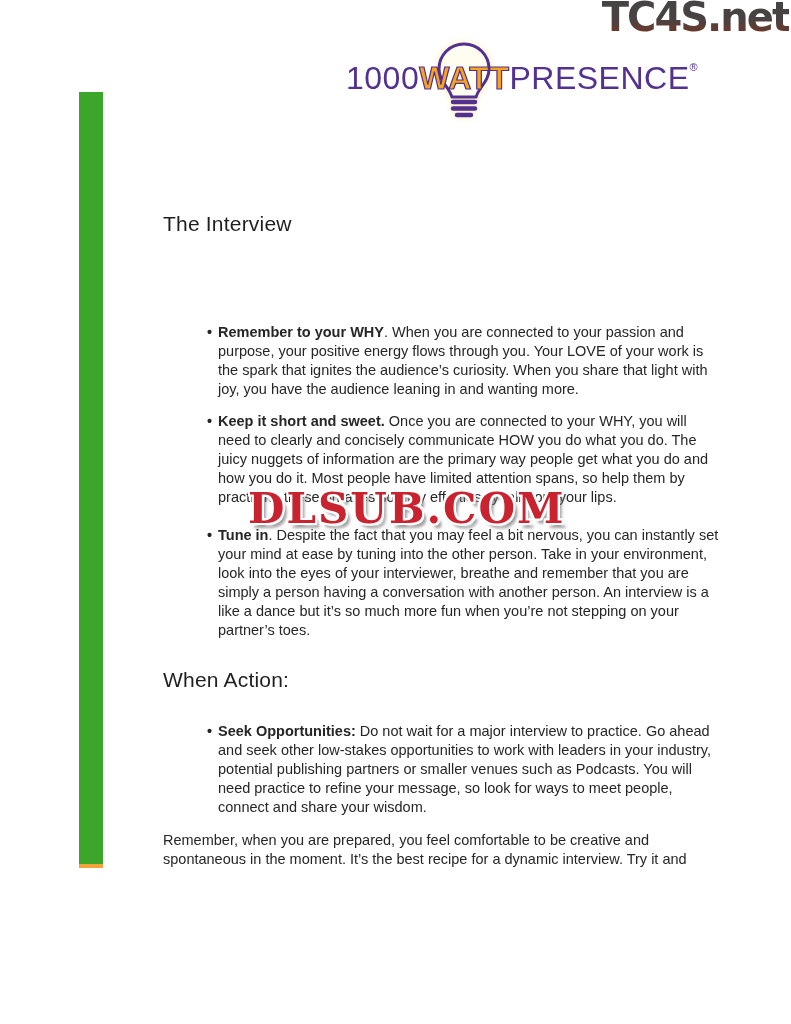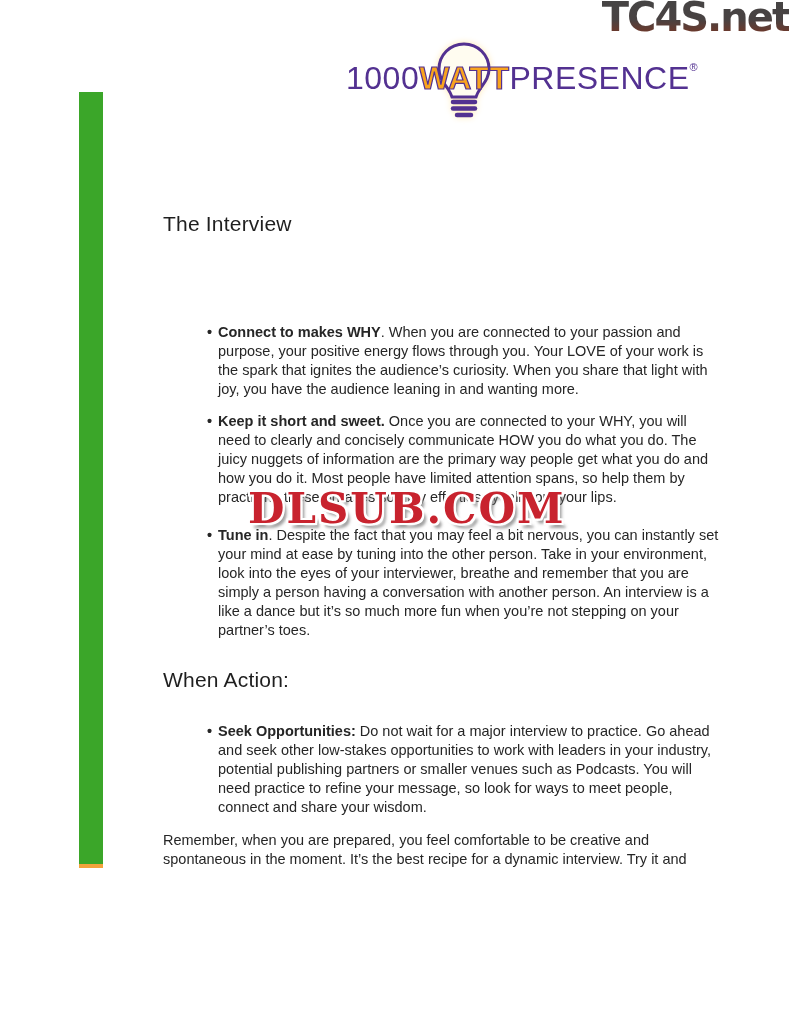--- a/index.html
+++ b/index.html
@@ -127,21 +127,21 @@
     <div class="sq s0" style="background: rgb(243, 163, 60);"></div>
     <div class="sq s1" style="background: rgb(13, 132, 166);"></div>
     <div class="sq s2" style="background: rgb(207, 39, 46);"></div>
     <div class="sq s3" style="background: rgb(238, 109, 37);"></div>
     <div class="sq s4" style="background: rgb(106, 29, 115);"></div>
   </div>
 
   <div class="h1 title">The Interview</div>
 
 
-  <div class="bullet t0"><span class="b">Connect to makes WHY</span><span>.   When you are connected to your passion and purpose, your positive energy flows through you.  Your LOVE of your work is the spark that ignites the audience’s curiosity.  When you share that light with joy, you have the audience leaning in and wanting more.</span></div>
+  <div class="bullet t0"><span class="b">Remember to your WHY</span><span>.   When you are connected to your passion and purpose, your positive energy flows through you.  Your LOVE of your work is the spark that ignites the audience’s curiosity.  When you share that light with joy, you have the audience leaning in and wanting more.</span></div>
 
   <div class="bullet t1"><span class="b">Keep it short and sweet.</span><span>  Once you are connected to your WHY, you will need to clearly and concisely communicate HOW you do what you do.  The juicy nuggets of information are the primary way people get what you do and how you do it.  Most people have limited attention spans, so help them by practicing these phrases so they effortlessly fall from your lips.</span></div>
 
   <div class="bullet t2"><span class="b">Tune in</span><span>.  Despite the fact that you may feel a bit nervous, you can instantly set your mind at ease by tuning into the other person.  Take in your environment, look into the eyes of your interviewer, breathe and remember that you are simply a person having a conversation with another person. An interview is a like a dance but it’s so much more fun when you’re not stepping on your partner’s toes.</span></div>
 
   <div class="h1 section">When Action:</div>
 
   <div class="bullet t3"><span class="b">Seek Opportunities:</span><span>  Do not wait for a major interview to practice.  Go ahead and seek other low-stakes opportunities to work with leaders in your industry, potential publishing partners or smaller venues such as Podcasts.  You will need practice to refine your message, so look for ways to meet people, connect and share your wisdom.</span></div>
 
   <div class="para closing">Remember, when you are prepared, you feel comfortable to be creative and spontaneous in the moment.  It’s the best recipe for a dynamic interview.  Try it and see.</div>

